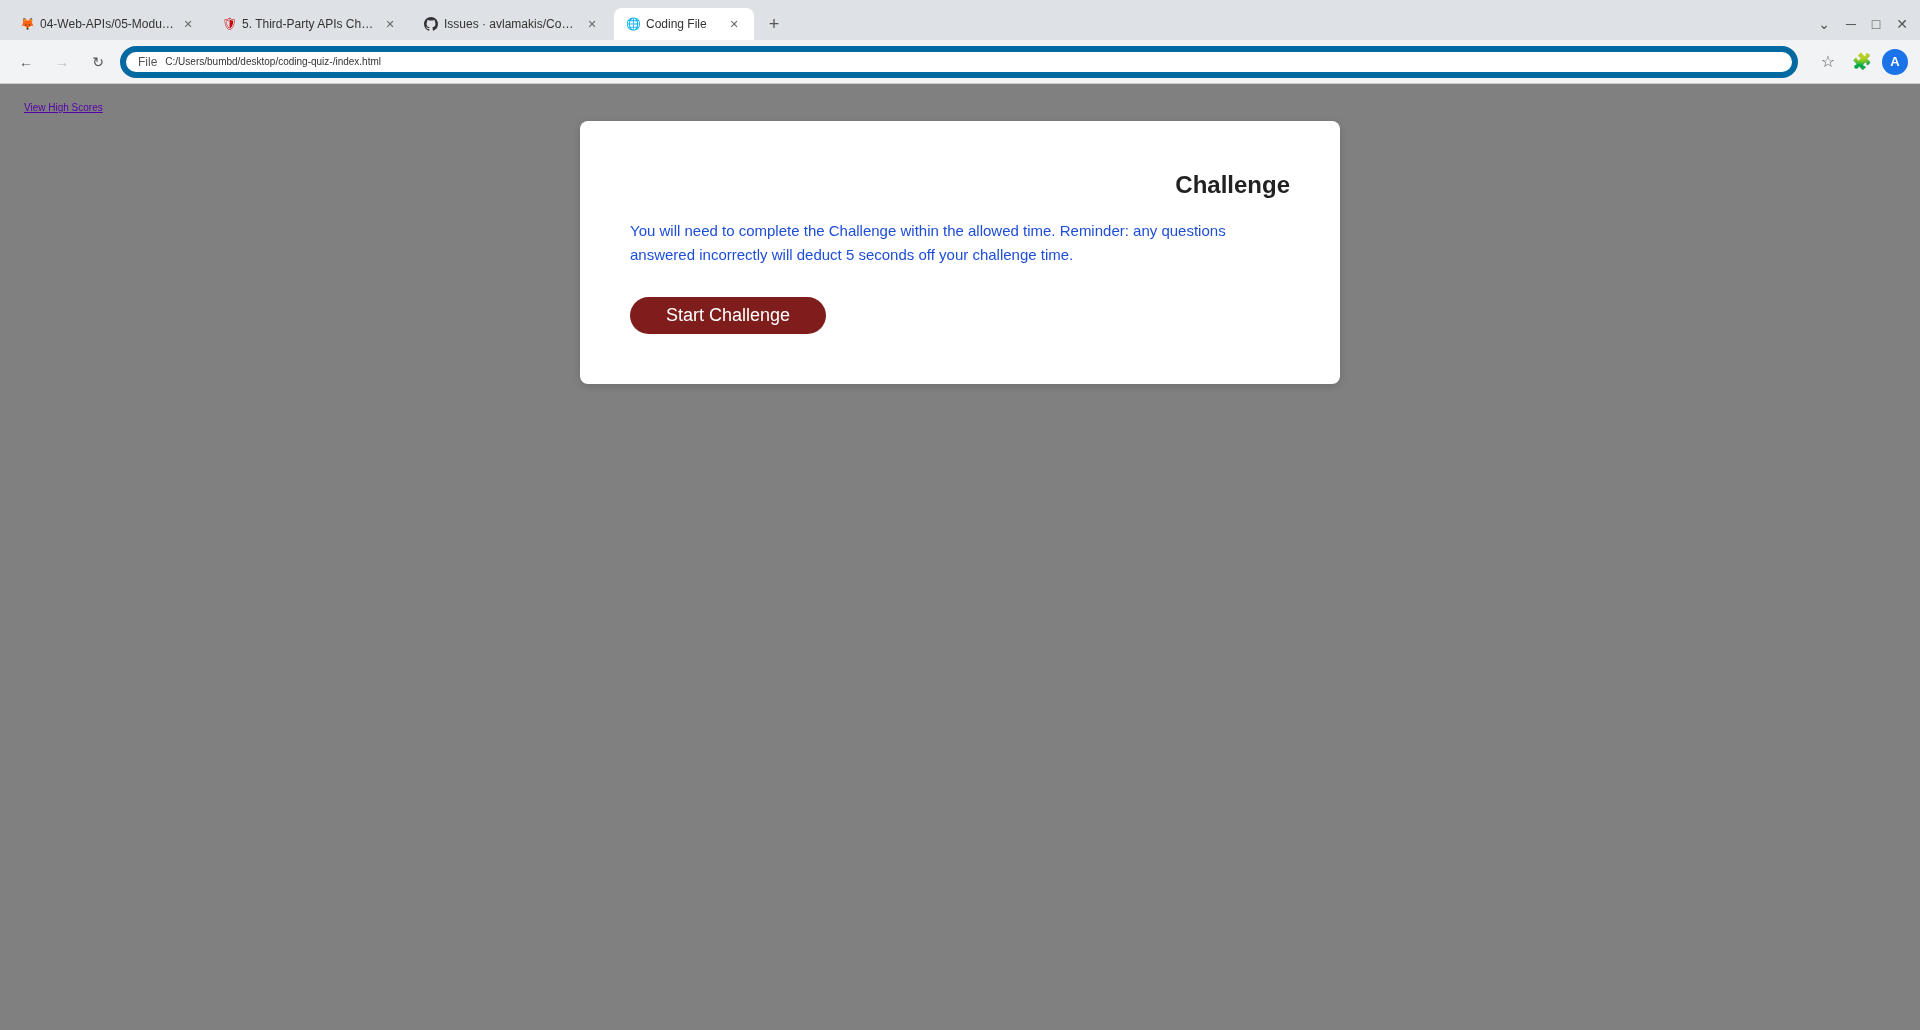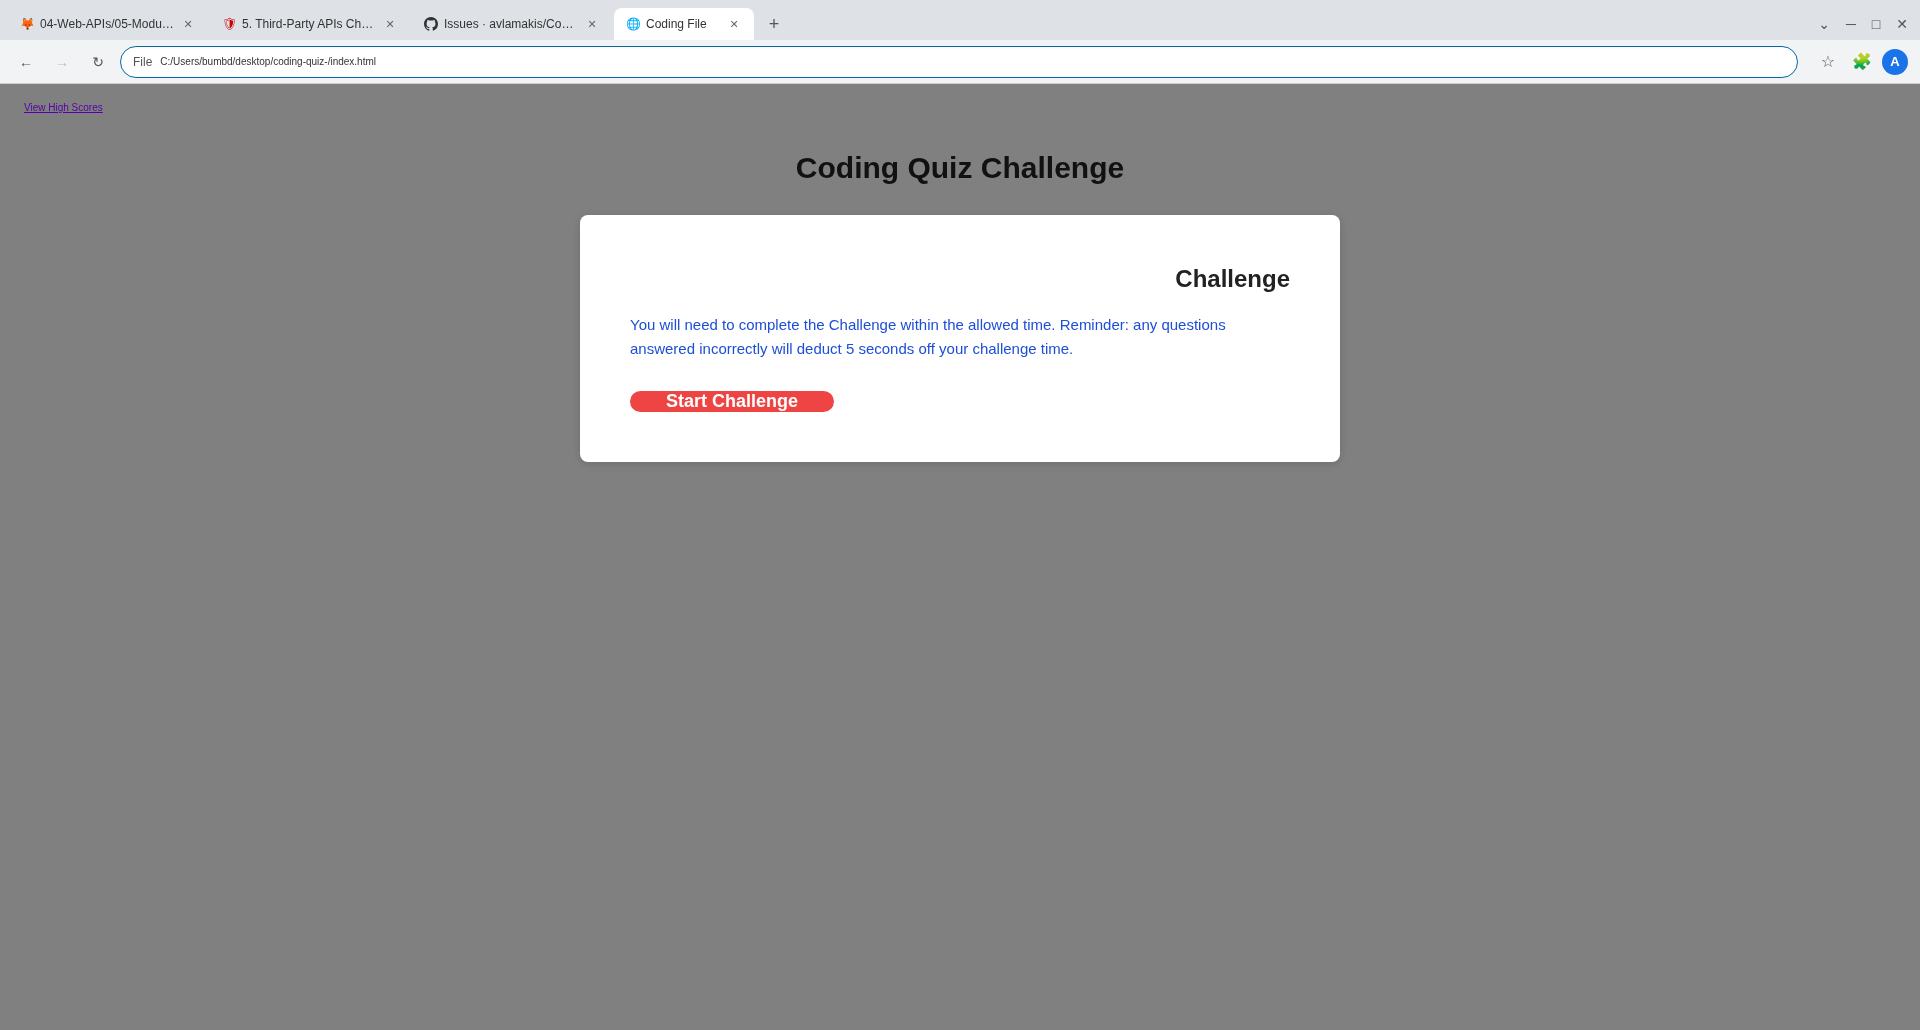--- a/index.html
+++ b/index.html
@@ -134,21 +134,21 @@
     .address-bar {
       flex: 1;
       display: flex;
       align-items: center;
       background-color: #fff;
       border-radius: 20px;
       padding: 4px 12px;
       height: 32px;
       font-size: 13px;
       color: #333;
-      border: 1px solid #0369a1;
+      border: 6px solid #0369a1;
       gap: 8px;
     }
 
     .address-bar-lock {
       color: #555;
       font-size: 12px;
     }
 
     .address-text {
       flex: 1;
@@ -237,28 +237,28 @@
 
     .card-description {
       font-size: 15px;
       color: #1d4ed8;
       line-height: 1.6;
       margin-bottom: 30px;
       max-width: 680px;
     }
 
     .start-button {
-      background-color: #ef4444;
+      background-color: #7f1d1d;
       color: #fff;
       border: none;
       border-radius: 30px;
-      padding: 0 36px;
+      padding: 8px 36px;
       font-size: 18px;
       cursor: pointer;
-      font-weight: 700;
+      font-weight: 400;
     }
 
     
     .firefox-icon { color: #ff6611; }
     .ublock-icon { color: #cc0000; }
     .github-icon { color: #333; }
   </style>
 </head>
 <body>
 
@@ -320,21 +320,20 @@
       <div class="avatar-circle">A</div>
     </div>
   </div>
 </div>
 
 <div class="page-content">
   
   <a class="view-high-scores-link" href="#">View High Scores</a>
 
   
-  <h1 class="main-title">Coding Quiz Challenge</h1>
 
   
   <div class="card-container">
     <div class="card">
       <h2 class="card-title">Challenge</h2>
       <p class="card-description">You will need to complete the Challenge within the allowed time. Reminder: any questions answered incorrectly will deduct 5 seconds off your challenge time.</p>
       <button class="start-button">Start Challenge</button>
     </div>
   </div>
 </div>

